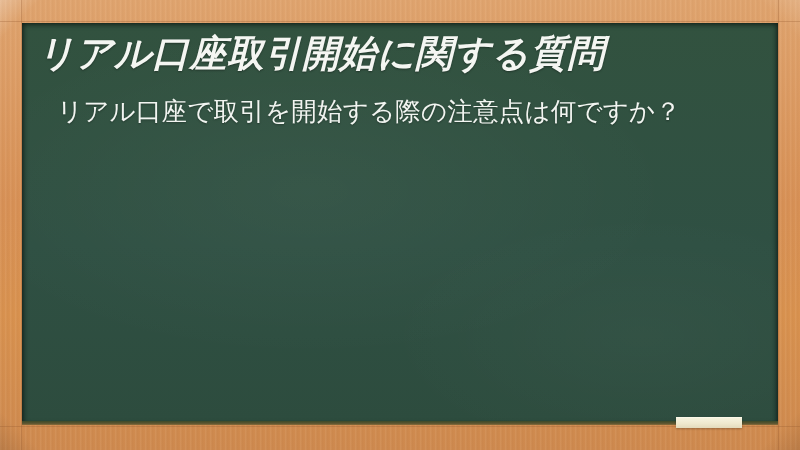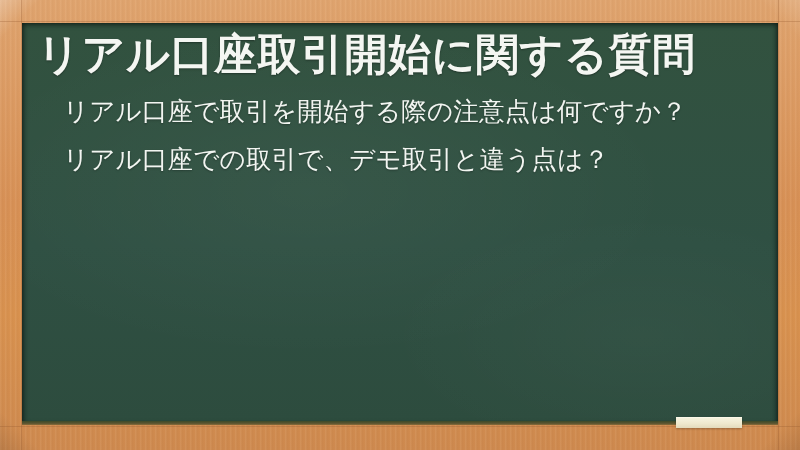--- a/index.html
+++ b/index.html
@@ -85,30 +85,31 @@
     position: absolute;
     left: 22px;
     top: 23px;
     width: 756px;
     height: 402px;
     box-sizing: border-box;
     padding: 8px 18px 0 15px;
   }
   .title {
     color: #f4f6f2;
-    font-size: 43px;
+    font-size: 37px;
     line-height: 46px;
     letter-spacing: 0.5px;
     white-space: nowrap;
     text-shadow: 0 1px 2px rgba(0,0,0,0.35);
     margin: 0 0 14px 0;
+    font-style: italic;
   }
   .qlist {
     list-style: none;
-    margin: 8px;
+    margin: 2px;
     padding: 0 0 0 18px;
   }
   .qitem {
     color: #f2f5f1;
     font-size: 25.5px;
     line-height: 40px;
     letter-spacing: 0.2px;
     text-shadow: 0 1px 2px rgba(0,0,0,0.30);
     margin: 0 0 8px 0;
     max-width: 690px;
@@ -145,19 +146,18 @@
   </div>
 
   <div class="board"></div>
   <div class="board-bottom-edge"></div>
 
   <div class="content">
     <h1 class="title">リアル口座取引開始に関する質問</h1>
 
     <ul class="qlist">
       <li class="qitem">リアル口座で取引を開始する際の注意点は何ですか？</li>
-      <li class="qitem">リアル口座での取引で、デモ取引と違う点は？</li>
     </ul>
   </div>
 
   <div class="eraser"></div>
 
 </div>
 
 </body></html>

